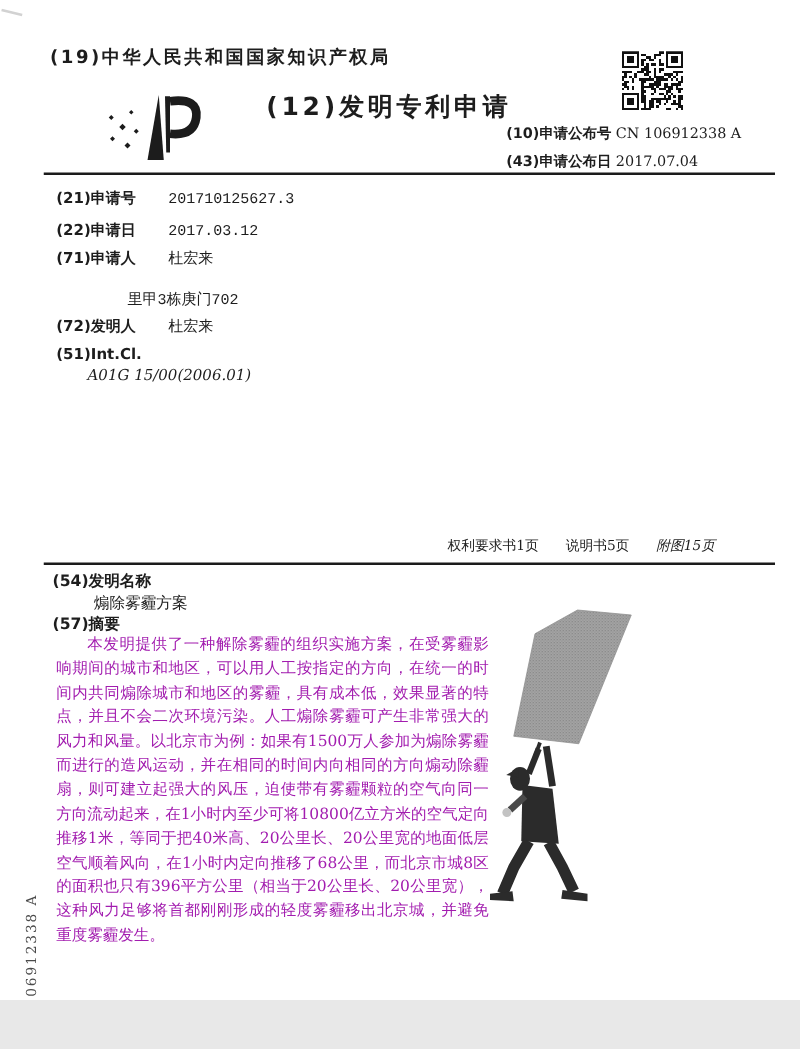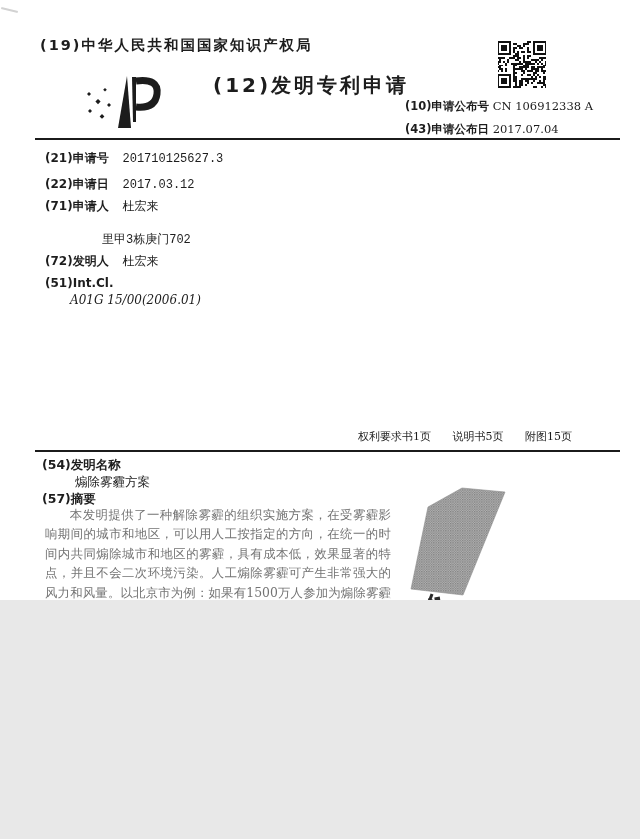--- a/index.html
+++ b/index.html
@@ -1,17 +1,17 @@
 <!DOCTYPE html>
 <html><head>
 <meta charset="utf-8">
 <style>
   html,body{margin:0;padding:0;background:#e8e8e8;}
   .page{
-    position:relative;width:640px;height:600px;margin:0 auto;
+    position:relative;width:640px;height:800px;margin:0 auto;
     background:#ffffff;overflow:hidden;
     font-family:"DejaVu Sans",sans-serif;color:#1d1d1d;
   }
   .abs{position:absolute;}
 
   .office-line{left:40px;top:36px;font-size:14.5px;font-weight:700;letter-spacing:2px;}
   .doc-type{left:213px;top:72px;font-size:20px;font-weight:700;letter-spacing:3px;}
   .logo{left:78px;top:72px;width:96px;height:60px;}
   .qr{left:497px;top:41px;width:50px;height:47px;}
 
@@ -19,36 +19,36 @@
   .pub-line .lbl{font-weight:700;}
   .pub-line .val{font-family:"DejaVu Serif",serif;}
   .pub-no{top:99px;}
   .pub-date{top:122px;}
 
   .rule{left:35px;width:585px;height:2px;background:#1b1b1b;}
   .rule1{top:138px;}
   .rule2{top:450px;}
 
   .field{left:45px;font-size:12px;white-space:nowrap;}
-  .field .lbl{font-weight:700;margin-right:10px;}
+  .field .lbl{font-weight:700;margin-right:22px;}
   .field .val{font-family:Liberation Mono, monospace;}
   .addr{left:72px;}
   .addr2{left:102px;}
   .ipc-code{left:70px;font-family:"DejaVu Serif",serif;font-style:italic;font-weight:400;font-size:12px;}
 
   .pages-info{left:358px;top:429px;font-size:11px;font-family:"DejaVu Serif",serif;white-space:nowrap;}
   .pages-info span{margin-right:18px;}
-  .pages-info span:last-child{margin-right:16px;}
+  .pages-info span:last-child{margin-right:16px;font-style:italic;}
 
   .sec-label{left:42px;font-size:12.5px;font-weight:700;}
   .invention-title{left:75px;top:474px;font-size:12.5px;font-family:"DejaVu Serif",serif;}
   .abstract{
     left:45px;top:505px;width:346px;
     font-size:12.4px;line-height:19.4px;text-align:justify;text-indent:2em;
-    font-family:"DejaVu Serif",serif;color:#737373;
+    font-family:"DejaVu Serif",serif;color:#a21caf;
   }
 
   .figure{left:390px;top:487px;width:220px;height:270px;}
 
   .side-code{
     left:19px;top:832px;width:120px;height:15px;
     transform:rotate(-90deg);transform-origin:0 0;
     font-size:11px;letter-spacing:1.5px;color:#4a4a4a;
     font-family:"DejaVu Serif",serif;white-space:nowrap;
   }

